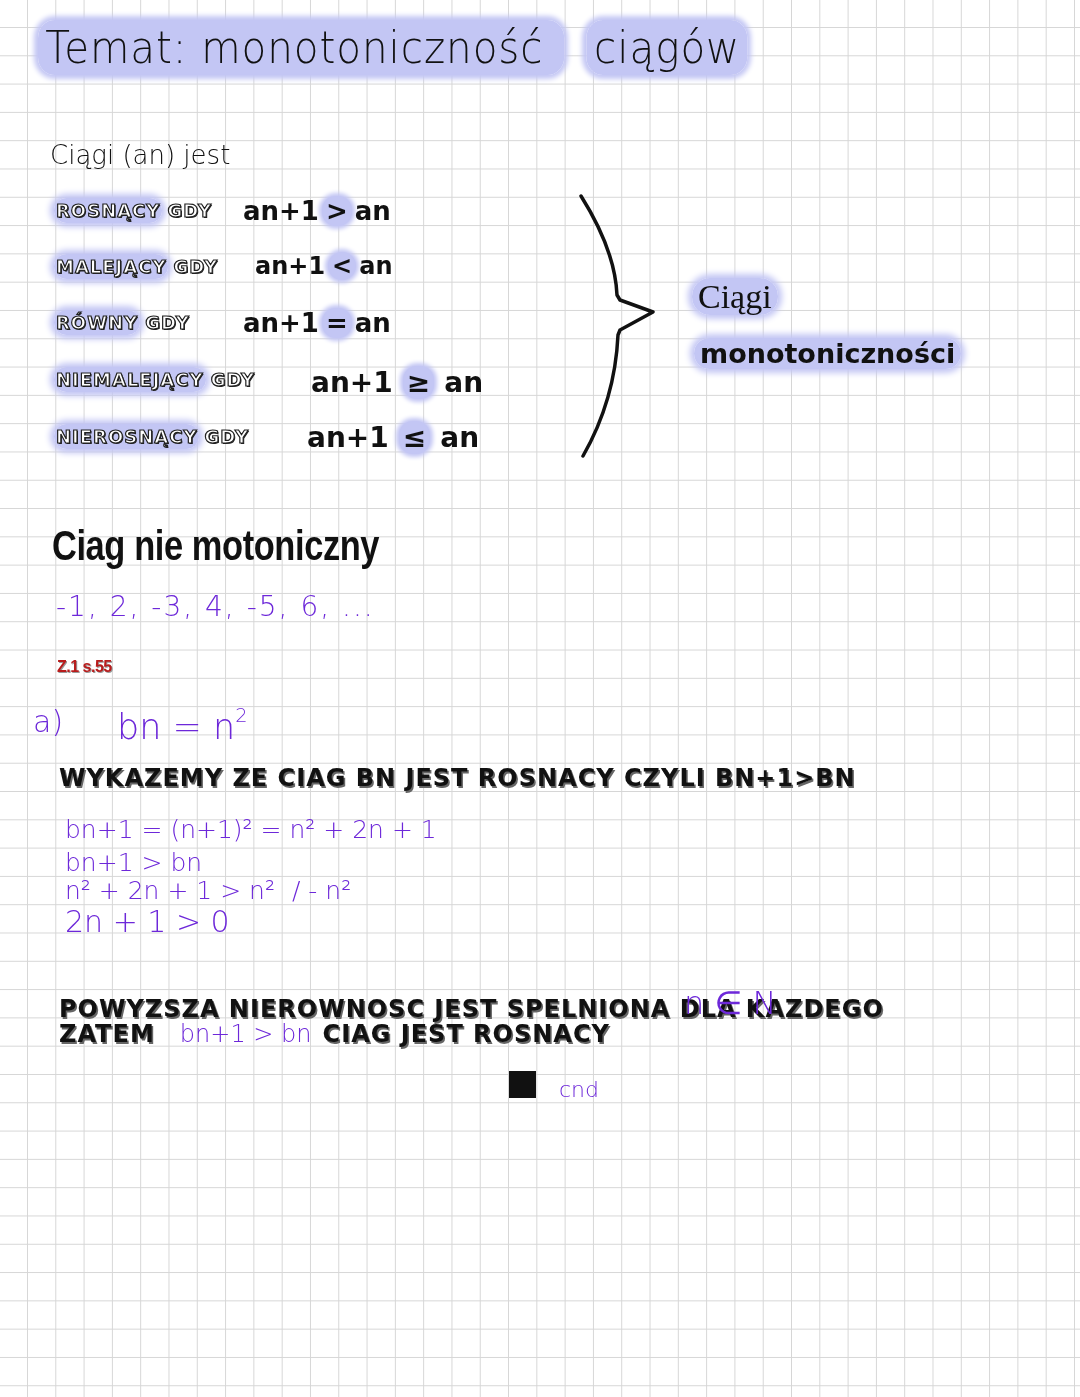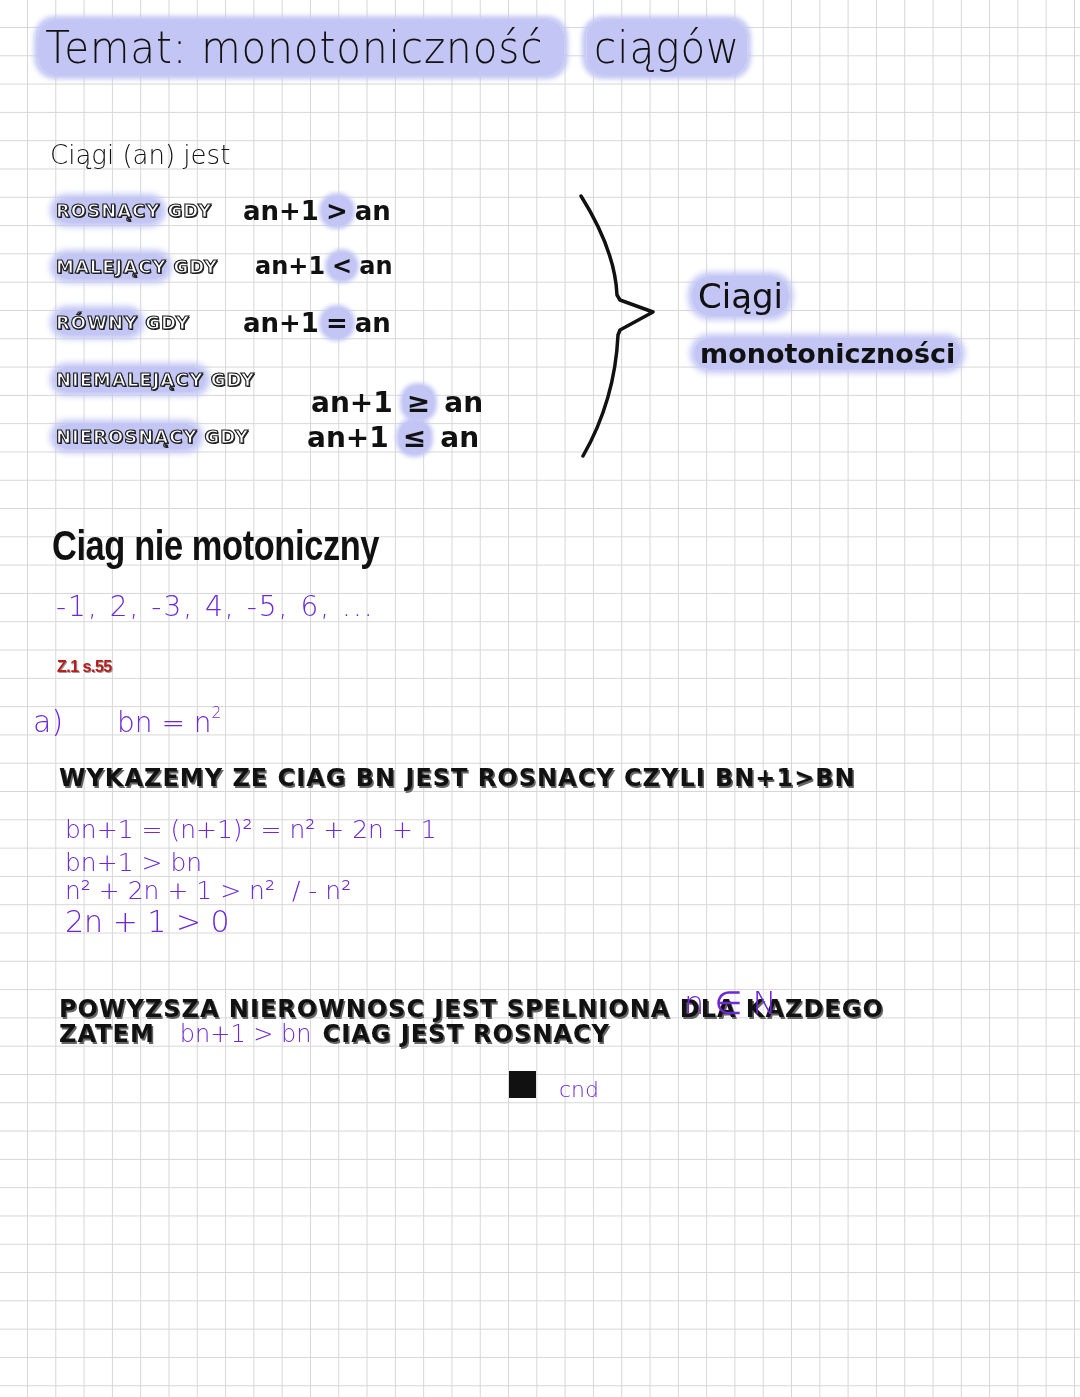--- a/index.html
+++ b/index.html
@@ -82,50 +82,50 @@
   <span class="outline">GDY</span>
 </div>
 <div class="abs mathbold" style="left:243px; top:308px;">
   <span>an+1</span><span class="sym">=</span><span>an</span>
 </div>
 
 <div class="abs" style="left:54px; top:369px;">
   <span class="outline hl" style="padding:2px 2px;">NIEMALEJĄCY</span>
   <span class="outline">GDY</span>
 </div>
-<div class="abs mathbold" style="left:311px; top:366px; font-size:28px; font-weight:600;margin-top:20px;">
+<div class="abs mathbold" style="left:311px; top:366px; font-size:28px; font-weight:600;">
   <span>an+1</span><span class="sym" style="margin:0 10px;">≥</span><span>an</span>
 </div>
 
 <div class="abs" style="left:54px; top:426px;">
   <span class="outline hl" style="padding:2px 2px;">NIEROSNĄCY</span>
   <span class="outline">GDY</span>
 </div>
 <div class="abs mathbold" style="left:307px; top:421px; font-size:28px; font-weight:600;">
   <span>an+1</span><span class="sym" style="margin:0 10px;">≤</span><span>an</span>
 </div>
 
 <svg class="brace" width="90" height="275" viewBox="0 0 90 275">
   <path d="M6 6 Q 40 60 42 105 L 45 110 L 78 122 L 45 140 L 43 145 Q 40 210 8 266" fill="none" stroke="#111" stroke-width="3.5" stroke-linecap="round" stroke-linejoin="round"></path>
 </svg>
 
 <div class="abs hand" style="left:692px; top:276px; font-size:34px; font-weight:500;">
-  <span class="hl" style="padding:0 6px;">Ciągi</span>
+  <span class="hl" style="padding:0 6px;font-family:Liberation Serif, serif;">Ciągi</span>
 </div>
 <div class="abs hand" style="left:694px; top:338px; font-size:27px; font-weight:600;">
   <span class="hl" style="padding:0 6px;">monotoniczności</span>
 </div>
 
 <div class="abs heavy" style="left:52px; top:522px;">Ciag nie motoniczny</div>
 <div class="abs thin" style="left:56px; top:590px; font-size:28px; letter-spacing:2px;">-1, 2, -3, 4, -5, 6, ...</div>
 
 <div class="abs" style="left:57px; top:658px; font-family:'Liberation Sans', sans-serif; font-weight:bold; font-size:16px; color:#b91c1c; text-shadow:1px 1px 0 #999; letter-spacing:-0.5px;">Z.1 s.55</div>
 
 <div class="abs thin" style="left:33px; top:704px; font-size:30px;">a)</div>
-<div class="abs thin" style="left:117px; top:704px; font-size:28px;">
+<div class="abs thin" style="left:117px; top:704px; font-size:35px;">
   <span>bn = n</span><sup>2</sup>
 </div>
 
 <div class="abs bubble" style="left:59px; top:764px;">WYKAZEMY ZE CIAG BN JEST ROSNACY CZYLI BN+1&gt;BN</div>
 
 <div class="abs thin" style="left:65px; top:815px; font-size:25px;">bn+1 = (n+1)² = n² + 2n + 1</div>
 <div class="abs thin" style="left:65px; top:848px; font-size:25px;">bn+1 &gt; bn</div>
 <div class="abs thin" style="left:65px; top:876px; font-size:25px;">n² + 2n + 1 &gt; n²</div>
 <div class="abs thin" style="left:292px; top:876px; font-size:25px;">/ - n²</div>
 <div class="abs thin" style="left:65px; top:904px; font-size:30px;">2n + 1 &gt; 0</div>

